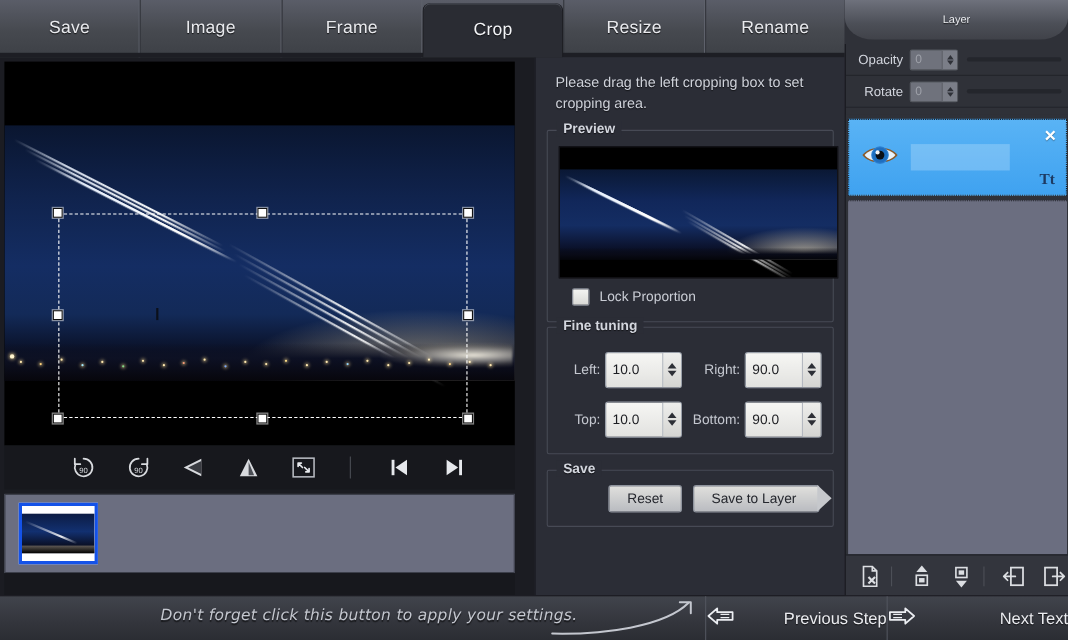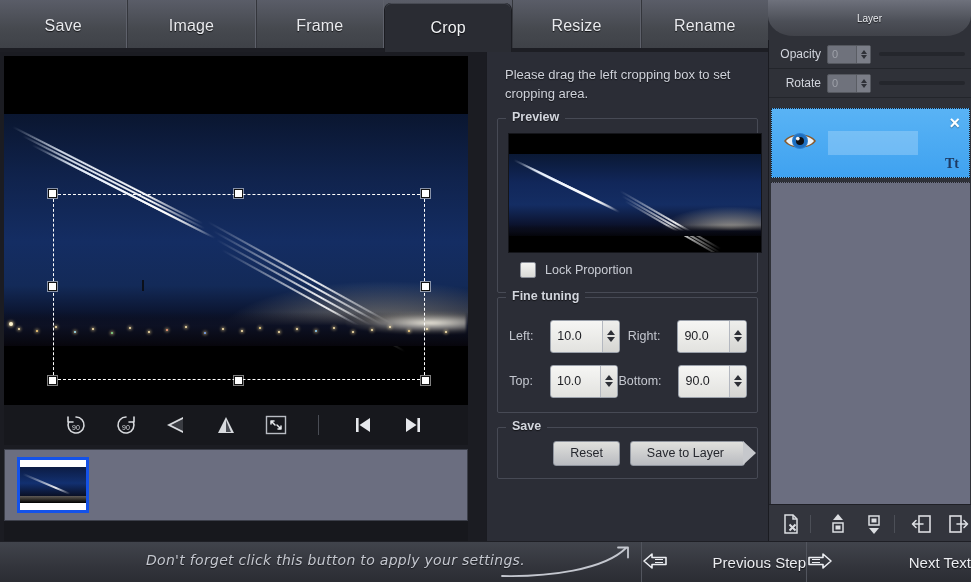--- a/index.html
+++ b/index.html
@@ -207,21 +207,21 @@
     margin: 9px 0 2px 12px; font-size: 12.5px; color: #c9ccd4;
   }
   .checkbox {
     width: 16px; height: 16px; border: 1px solid #8b8f99;
     background: linear-gradient(#f4f4f2, #d9d9d6); border-radius: 2px;
   }
   .fine-row {
     display: flex; align-items: center; margin: 8px 0 12px 0;
   }
   .fine-row:last-child { margin-bottom: 2px; }
-  .fl { width: 44px; text-align: right; padding-right: 17px; color: #c5c8d0; font-size: 12.5px; }
+  .fl { width: 44px; text-align: right; padding-right: 4px; color: #c5c8d0; font-size: 12.5px; }
   .fl.wide { width: 60px; }
   .spin {
     width: 74px; height: 33px; display: flex;
     background: linear-gradient(#f6f6f4, #e2e2df);
     border: 1px solid #9aa0aa; border-radius: 3px; overflow: hidden;
   }
   .spin input, .spin .val {
     flex: 1; border: none; background: transparent; outline: none;
     font-family: "Liberation Sans", sans-serif; font-size: 12.5px;
     color: #1c1d22; padding-left: 6px; display: flex; align-items: center;

